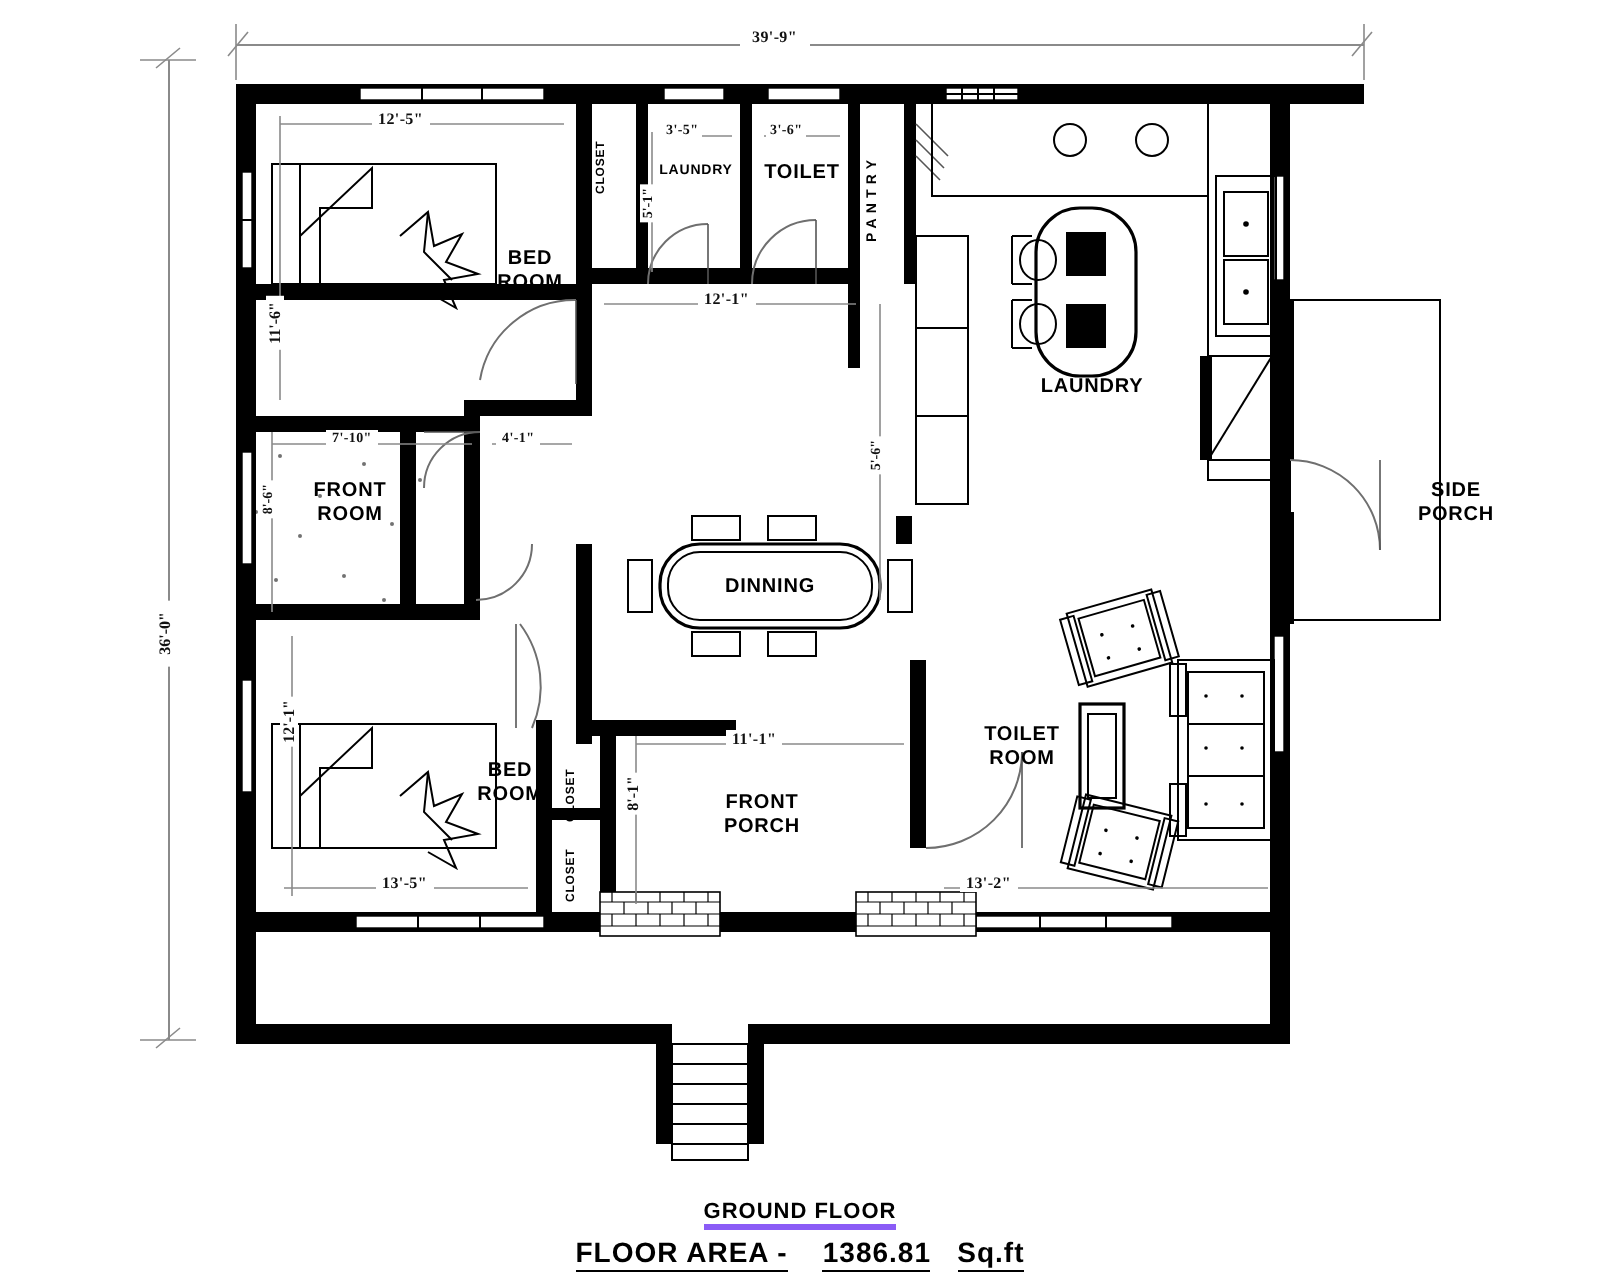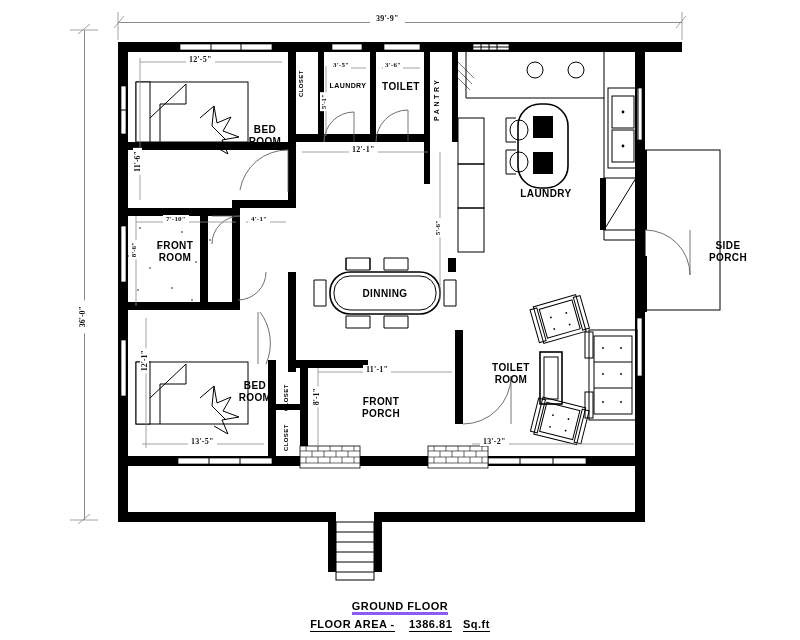--- a/index.html
+++ b/index.html
@@ -19,21 +19,21 @@
        font-family:"Liberation Serif",serif;letter-spacing:.2px;white-space:nowrap;}
   .dimline{position:absolute;background:#8a8a8a;}
   .dimv{position:absolute;font-size:8px;font-weight:bold;color:#111;
         font-family:"Liberation Serif",serif;white-space:nowrap;
         writing-mode:vertical-rl;transform:rotate(180deg);}
 
   
   #caption{position:absolute;left:0;width:800px;text-align:center;}
   #caption .c1{font-size:11px;font-weight:bold;letter-spacing:.5px;
       border-bottom:3px solid #8b5cf6;display:inline-block;padding-bottom:0;}
-  #caption .c2{font-size:11px;font-weight:bold;letter-spacing:.5px;}
+  #caption .c2{font-size:14px;font-weight:bold;letter-spacing:.5px;}
   #caption .c2 span{border-bottom:1px solid #000;display:inline-block;padding-bottom:1px;}
 
   svg{position:absolute;left:0;top:0;overflow:visible;}
   .st{fill:none;stroke:#000;stroke-width:1;}
   .st2{fill:none;stroke:#000;stroke-width:1.6;}
   .sth{fill:none;stroke:#8a8a8a;stroke-width:.8;}
   .stg{fill:none;stroke:#555;stroke-width:.8;}
   .blk{fill:#000;}
   .wht{fill:#fff;stroke:#000;stroke-width:1;}
   .swing{fill:none;stroke:#6f6f6f;stroke-width:1;}

